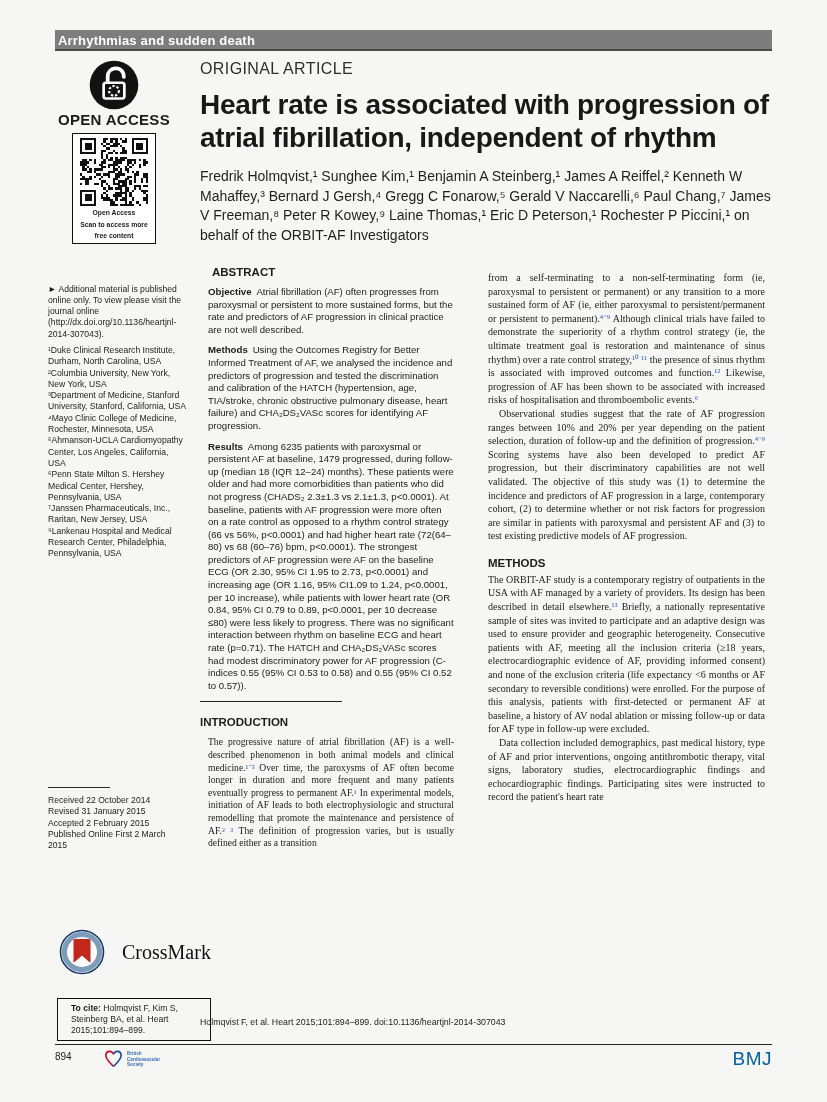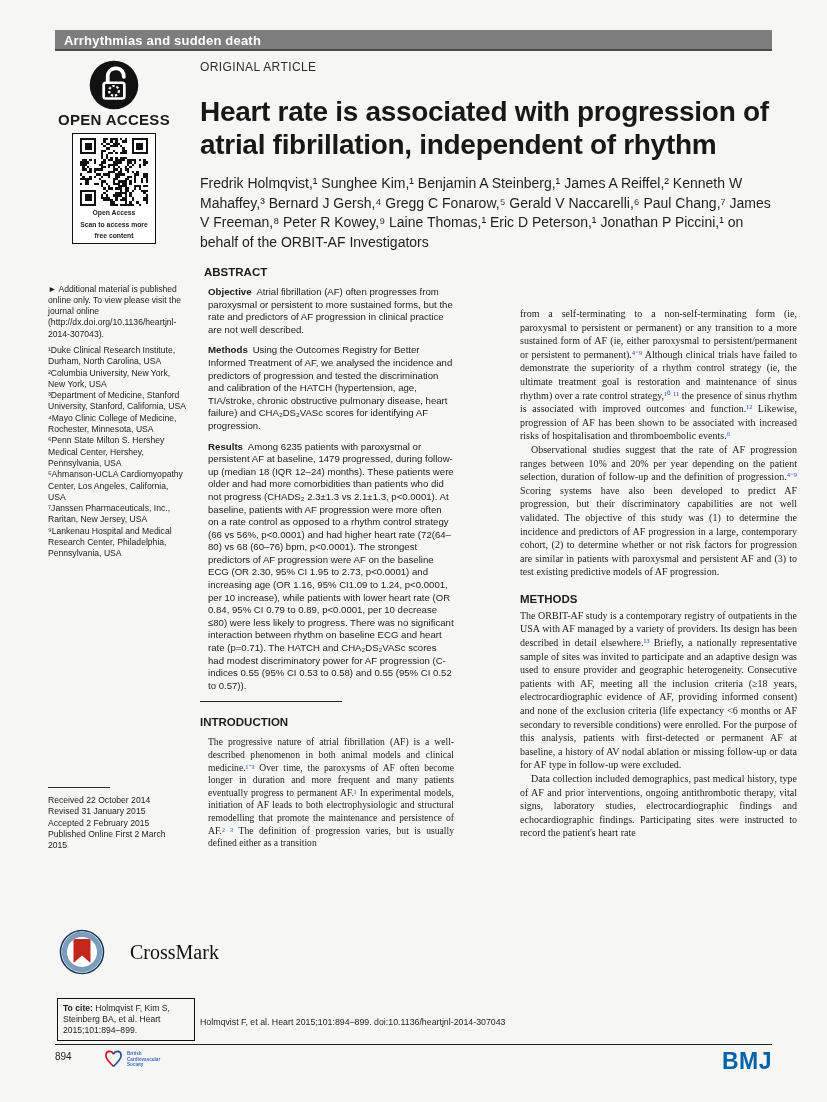--- a/index.html
+++ b/index.html
@@ -2,85 +2,85 @@
 <html lang="en"><head>
 <meta charset="utf-8">
 <style>
   html,body{margin:0;padding:0;}
   body{background:#e9e9e7;font-family:"Liberation Sans",sans-serif;color:#1c1c1c;}
   .page{position:relative;width:827px;height:1102px;background:#f6f6f4;overflow:hidden;}
 
   
   .banner{position:absolute;left:55px;top:30px;width:717px;height:21px;background:#7d7d7d;
     border-bottom:2px solid #4a4a4a;color:#fff;font-weight:bold;font-size:13px;
-    line-height:21px;padding-left:9px;box-sizing:border-box;letter-spacing:.2px;}
+    line-height:21px;padding-left:3px;box-sizing:border-box;letter-spacing:.2px;}
 
   
   .masthead{position:absolute;left:200px;top:60px;width:575px;}
-  .kicker{font-size:12px;color:#2e2e2e;letter-spacing:.4px;margin:0 0 21px 0;}
+  .kicker{font-size:16px;color:#2e2e2e;letter-spacing:.4px;margin:0 0 10px 0;}
   .title{font-size:28px;line-height:33px;font-weight:bold;letter-spacing:-.3px;margin:8px 0 13px 0;color:#181818;}
   .authors{font-size:14px;line-height:19.5px;margin:0;color:#1f1f1f;}
 
   
   .sidebar{position:absolute;left:48px;top:58px;width:138px;font-size:8.6px;line-height:11.3px;}
   .oa-wrap{text-align:center;width:132px;}
   .oa-icon{display:block;margin:0 auto;}
   .oa-label{font-size:15px;font-weight:bold;letter-spacing:.3px;margin-top:2px;}
   .qr-box{width:76px;margin:8px auto 0;border:1.5px solid #111;padding:4px 3px 3px;background:#fff;}
   .qr-box svg{display:block;width:68px;height:68px;margin:0 auto;}
   .qr-cap{font-size:6.8px;line-height:8.2px;font-weight:bold;text-align:center;margin-top:3px;}
   .note{position:absolute;left:0;top:217px;width:138px;}
   .affils{position:absolute;left:0;top:287px;width:138px;}
   .rule{border:0;border-top:1px solid #2a2a2a;width:62px;margin:7px 0;}
   .corr{position:absolute;left:0;top:637px;width:138px;}
   .corr b{font-size:9px;}
   .hist{position:absolute;left:0;top:722px;width:138px;}
 
   
-  .crossmark{position:absolute;left:58px;top:928px;display:flex;align-items:center;gap:24px;}
+  .crossmark{position:absolute;left:58px;top:928px;display:flex;align-items:center;gap:16px;}
   .crossmark-label{font-family:"Liberation Serif",serif;font-size:20px;color:#111;}
 
   
   .tocite{position:absolute;left:57px;top:998px;width:126px;border:1.5px solid #111;
-    padding:4px 5px;font-size:8.6px;line-height:11px;background:transparent;}
+    padding:4px 13px;font-size:8.6px;line-height:11px;background:transparent;}
 
   
   .col-mid{position:absolute;left:200px;top:266px;width:262px;}
-  .col-right{position:absolute;left:520px;top:271px;width:277px;margin-top:36px;}
-  .abs-head{font-size:11.5px;font-weight:bold;margin:0 0 3px 4px;}
+  .col-right{position:absolute;left:488px;top:271px;width:277px;}
+  .abs-head{font-size:11.5px;font-weight:bold;margin:0 0 3px 12px;}
   .abs p{font-size:9.6px;line-height:12.6px;margin:8px;}
   .abs b{font-size:9.7px;}
   .sec-rule{border:0;border-top:1.2px solid #222;width:142px;margin:9px 0 0 0;}
   .h-sec{font-size:11.5px;font-weight:bold;margin:14px 0 4px 0;}
   .body-par{font-family:"Liberation Serif",serif;font-size:10px;line-height:13.6px;
     text-align:justify;margin:0;hyphens:auto;}
   .body-par.indent{text-indent:11px;}
   .cite{color:#3d64b8;}
 
   
   .footer-rule{position:absolute;left:55px;top:1044px;width:717px;border-top:1.2px solid #222;}
   .pageno{position:absolute;left:55px;top:1051px;font-size:10px;}
   .bcs{position:absolute;left:103px;top:1048px;display:flex;align-items:center;gap:3px;}
   .bcs-text{font-size:4.6px;line-height:5.4px;color:#3a6bbf;font-weight:bold;}
   .foot-cite{position:absolute;left:200px;top:1017px;width:430px;text-align:left;font-size:8.8px;}
-  .bmj{position:absolute;right:55px;top:1048px;font-size:23px;font-weight:bold;color:#0062a7;letter-spacing:.5px;text-align:right;}
+  .bmj{position:absolute;right:55px;top:1048px;font-size:19px;font-weight:normal;color:#0062a7;letter-spacing:.5px;text-align:right;}
 </style>
 </head>
 <body>
 
 <div class="page">
 
   <div class="banner">
     <span>Arrhythmias and sudden death</span>
   </div>
 
   <div class="masthead">
     <p class="kicker">ORIGINAL ARTICLE</p>
     <h1 class="title">Heart rate is associated with progression of atrial fibrillation, independent of rhythm</h1>
-    <p class="authors">Fredrik Holmqvist,¹ Sunghee Kim,¹ Benjamin A Steinberg,¹ James A Reiffel,² Kenneth W Mahaffey,³ Bernard J Gersh,⁴ Gregg C Fonarow,⁵ Gerald V Naccarelli,⁶ Paul Chang,⁷ James V Freeman,⁸ Peter R Kowey,⁹ Laine Thomas,¹ Eric D Peterson,¹ Jonathan P Piccini,¹ on behalf of the ORBIT-AF Investigators</p>
+    <p class="authors">Fredrik Holmqvist,¹ Sunghee Kim,¹ Benjamin A Steinberg,¹ James A Reiffel,² Kenneth W Mahaffey,³ Bernard J Gersh,⁴ Gregg C Fonarow,⁵ Gerald V Naccarelli,⁶ Paul Chang,⁷ James V Freeman,⁸ Peter R Kowey,⁹ Laine Thomas,¹ Eric D Peterson,¹ Rochester P Piccini,¹ on behalf of the ORBIT-AF Investigators</p>
   </div>
 
   <div class="sidebar">
     <div class="oa-wrap">
       <svg class="oa-icon" width="54" height="54" viewBox="0 0 60 60">
         <circle cx="30" cy="30" r="27" fill="#121212"></circle>
         <path d="M23 29 V20 a9 9 0 0 1 17.5 -2.5 l.4 3.5" fill="none" stroke="#fff" stroke-width="4.2" stroke-linecap="round"></path>
         <rect x="18.5" y="27.5" width="23" height="17.5" rx="2.5" fill="#121212" stroke="#fff" stroke-width="3"></rect>
         <circle cx="30" cy="36.5" r="5.4" fill="none" stroke="#fff" stroke-width="2.4" stroke-dasharray="2.6 2"></circle>
       </svg>
@@ -373,22 +373,22 @@
       </div>
     </div>
 
     <p class="note">► Additional material is published online only. To view please visit the journal online (http://dx.doi.org/10.1136/heartjnl-2014-307043).</p>
 
     <div class="affils">
       <div>¹Duke Clinical Research Institute, Durham, North Carolina, USA</div>
       <div>²Columbia University, New York, New York, USA</div>
       <div>³Department of Medicine, Stanford University, Stanford, California, USA</div>
       <div>⁴Mayo Clinic College of Medicine, Rochester, Minnesota, USA</div>
+      <div>⁵Ahmanson-UCLA Cardiomyopathy Center, Los Angeles, California, USA</div>
       <div>⁶Penn State Milton S. Hershey Medical Center, Hershey, Pennsylvania, USA</div>
-      <div>⁵Ahmanson-UCLA Cardiomyopathy Center, Los Angeles, California, USA</div>
       <div>⁷Janssen Pharmaceuticals, Inc., Raritan, New Jersey, USA</div>
       <div>⁹Lankenau Hospital and Medical Research Center, Philadelphia, Pennsylvania, USA</div>
     </div>
 
 
     <div class="hist">
       <hr class="rule">
       <div>Received 22 October 2014</div>
       <div>Revised 31 January 2015</div>
       <div>Accepted 2 February 2015</div>

